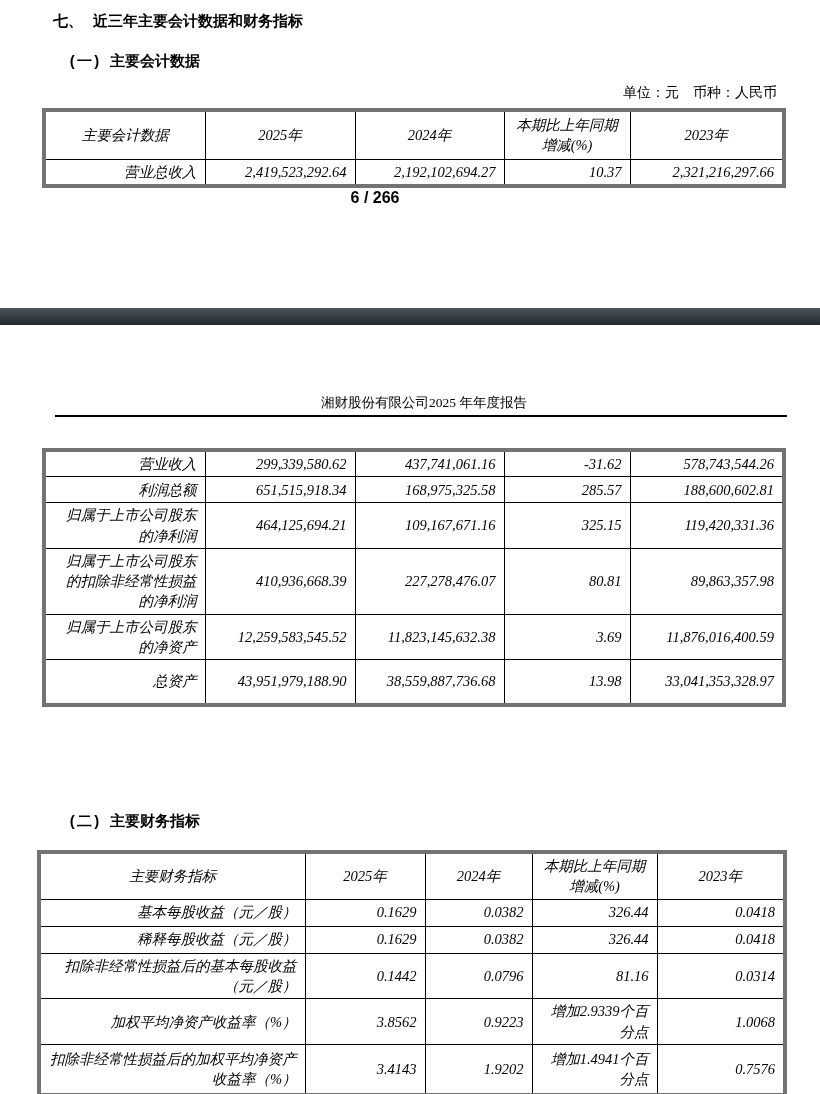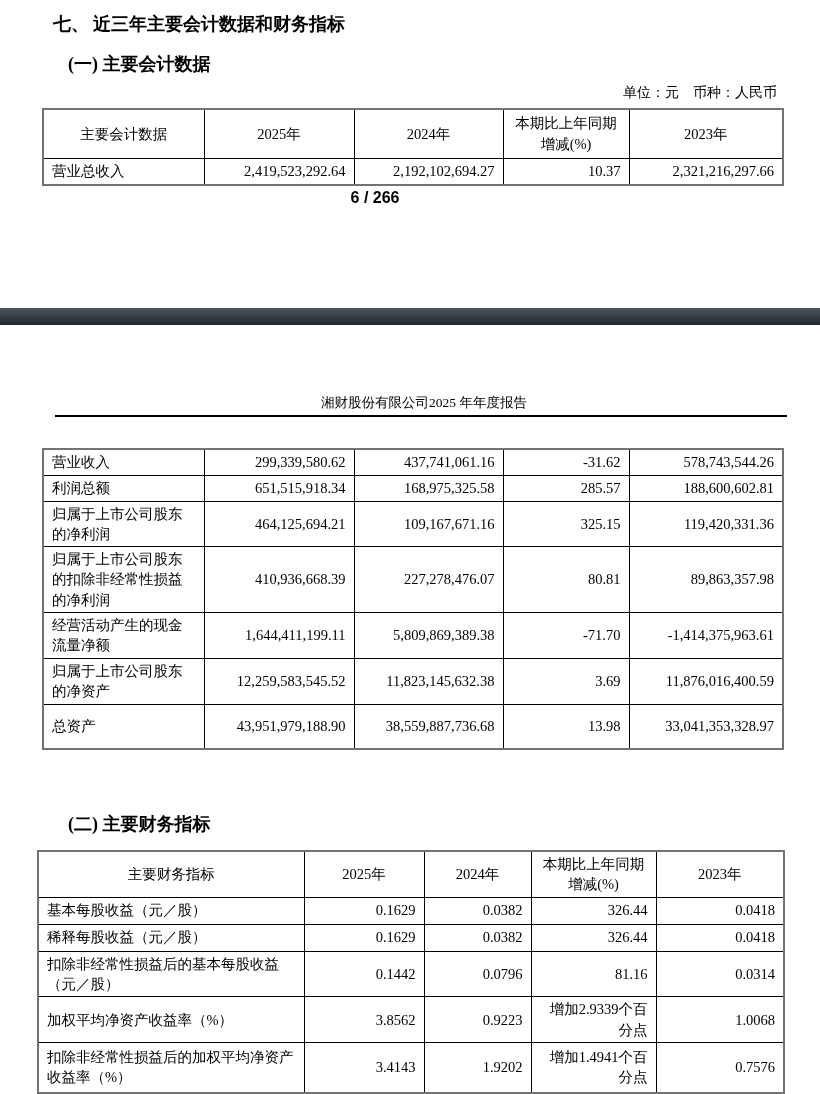--- a/index.html
+++ b/index.html
@@ -3,42 +3,43 @@
 <meta charset="utf-8">
 <style>
   html,body{margin:0;padding:0;}
   body{
     width:820px;height:1094px;background:#ffffff;color:#000;
     font-family:"Liberation Serif","DejaVu Serif",serif;
     position:relative;overflow:hidden;
   }
   .abs{position:absolute;}
   .heading{
-    font-family:Liberation Serif, serif;
-    font-weight:bold;font-size:18px;white-space:nowrap;
+    font-family:Liberation Mono, monospace;
+    font-weight:bold;font-size:15px;white-space:nowrap;
   }
   .sect-no{display:inline-block;width:40px;}
   .unit-note{font-size:14px;white-space:nowrap;}
   .pagenum{
     font-family:"Liberation Sans","DejaVu Sans",sans-serif;
     font-weight:bold;font-size:16px;text-align:center;
   }
   .separator{left:0;top:308px;width:820px;height:17px;background:#3a4148;}
   .report-header{left:0;top:394px;width:800px;text-align:center;font-size:13.5px;padding-left:24px;}
   .header-rule{left:55px;top:415px;width:732px;height:2px;background:#000;}
   table.tbl{
     position:absolute;border-collapse:collapse;table-layout:fixed;
-    border:2px solid #737373;
+    border:4px solid #737373;
+    font-style:italic;
   }
   table.tbl td{
     border:1px solid #000;font-size:14.5px;vertical-align:middle;
     padding:2px 8px;line-height:1.4;overflow:hidden;
   }
   td.hd{text-align:center;}
-  td.lbl{text-align:left;}
+  td.lbl{text-align:right;}
   td.num{text-align:right;font-size:15px;}
 </style>
 </head>
 <body>
 
 <div class="abs heading" style="left:53px;top:12px;">
   <span class="sect-no">七、</span><span>近三年主要会计数据和财务指标</span>
 </div>
 
 <div class="abs heading" style="left:68px;top:52px;">(一) 主要会计数据</div>
@@ -108,27 +109,20 @@
     <td class="num">325.15</td>
     <td class="num">119,420,331.36</td>
   </tr>
   <tr style="height:65px">
     <td class="lbl">归属于上市公司股东的扣除非经常性损益的净利润</td>
     <td class="num">410,936,668.39</td>
     <td class="num">227,278,476.07</td>
     <td class="num">80.81</td>
     <td class="num">89,863,357.98</td>
   </tr>
-  <tr style="height:46px">
-    <td class="lbl">经营活动产生的现金流量净额</td>
-    <td class="num">1,644,411,199.11</td>
-    <td class="num">5,809,869,389.38</td>
-    <td class="num">-71.70</td>
-    <td class="num">-1,414,375,963.61</td>
-  </tr>
   <tr style="height:45px">
     <td class="lbl">归属于上市公司股东的净资产</td>
     <td class="num">12,259,583,545.52</td>
     <td class="num">11,823,145,632.38</td>
     <td class="num">3.69</td>
     <td class="num">11,876,016,400.59</td>
   </tr>
   <tr style="height:45px">
     <td class="lbl">总资产</td>
     <td class="num">43,951,979,188.90</td>

